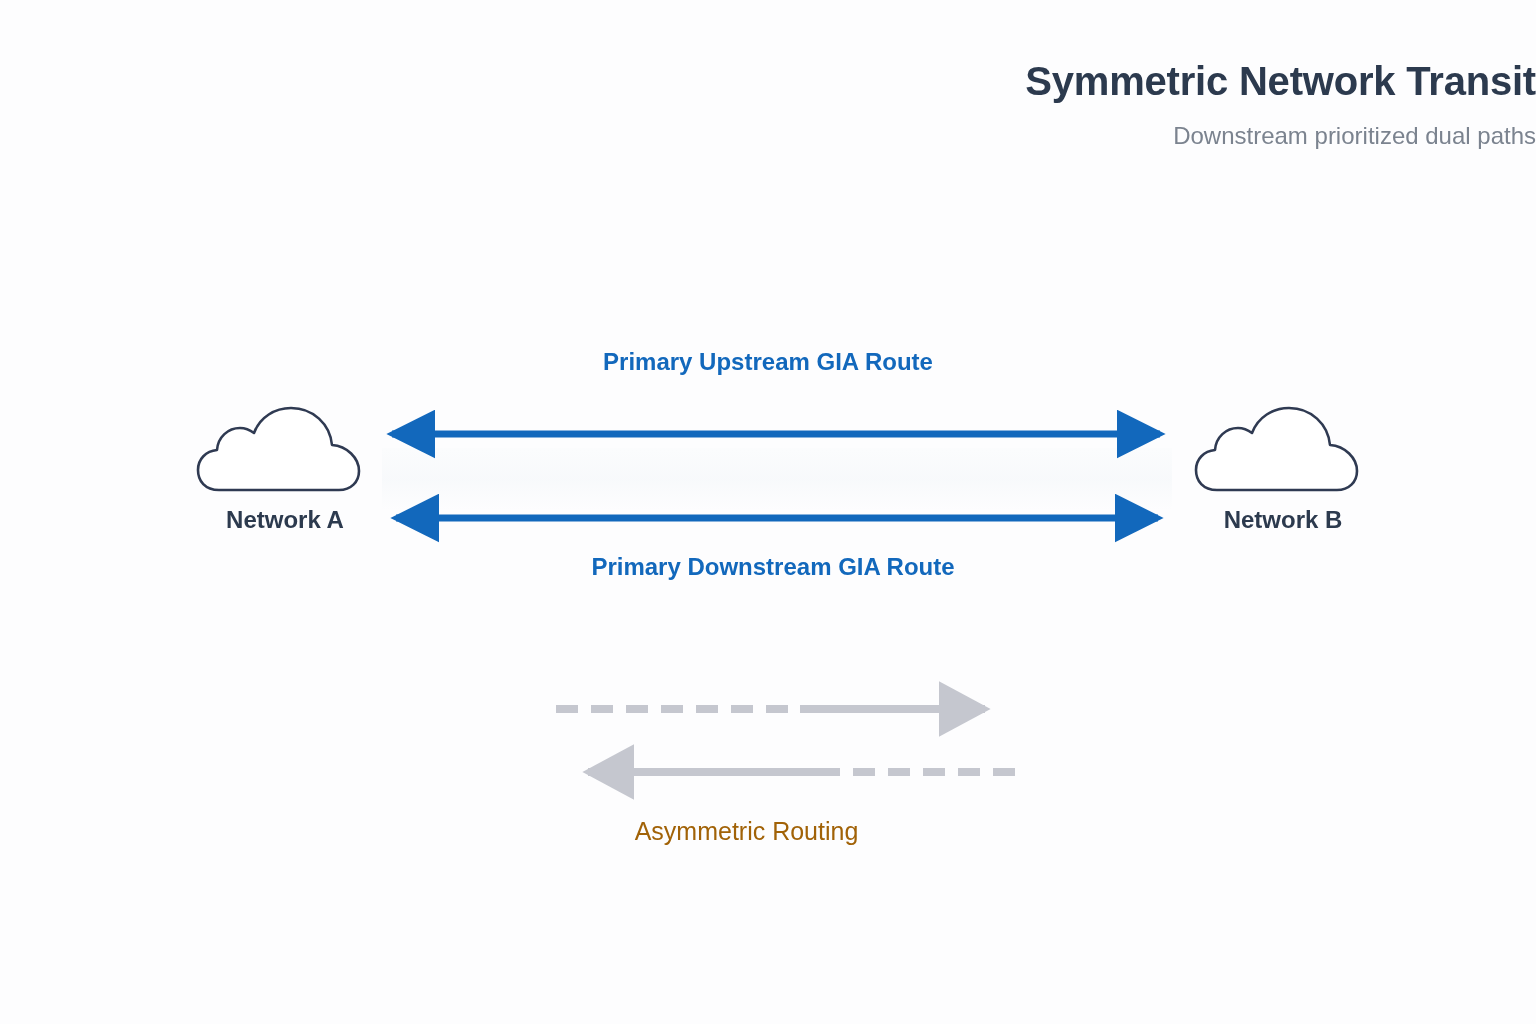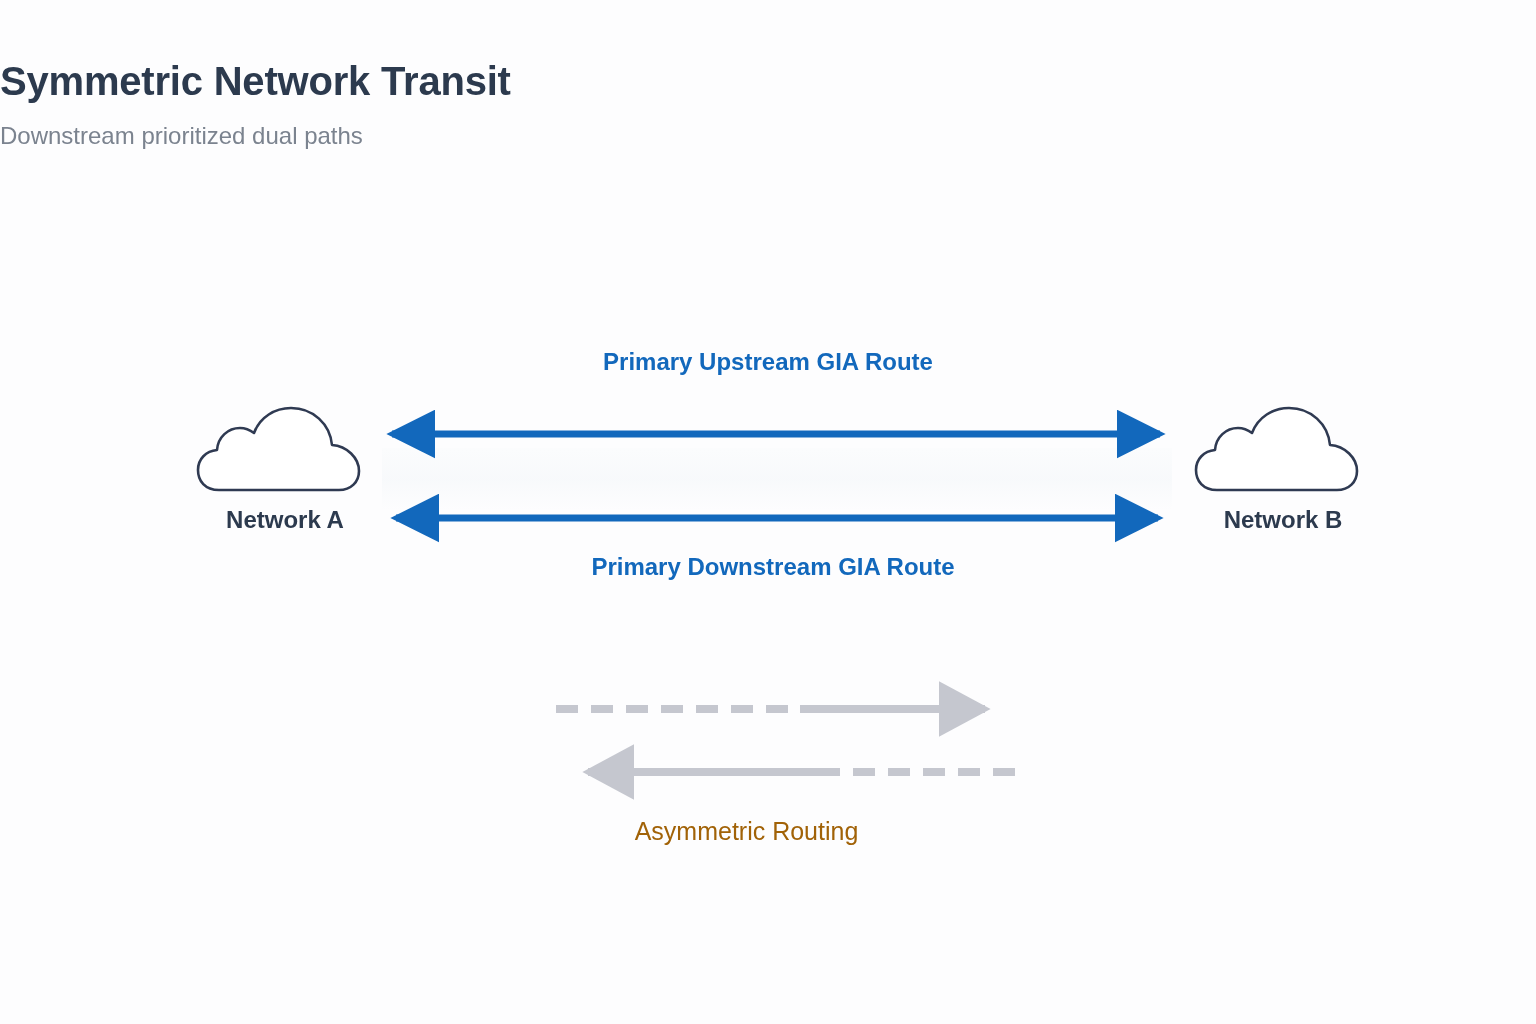--- a/index.html
+++ b/index.html
@@ -22,21 +22,21 @@
     height: 1024px;
     background: #fdfdfe;
   }
 
   
   .header {
     position: absolute;
     top: 0;
     left: 0;
     width: 1536px;
-    text-align: left;
+    text-align: right;
     pointer-events: none;
   }
   .title {
     margin: 0;
     padding-top: 58px;
     font-size: 40px;
     font-weight: bold;
     letter-spacing: -0.2px;
     color: #2c3a4e;
     line-height: 1.15;

